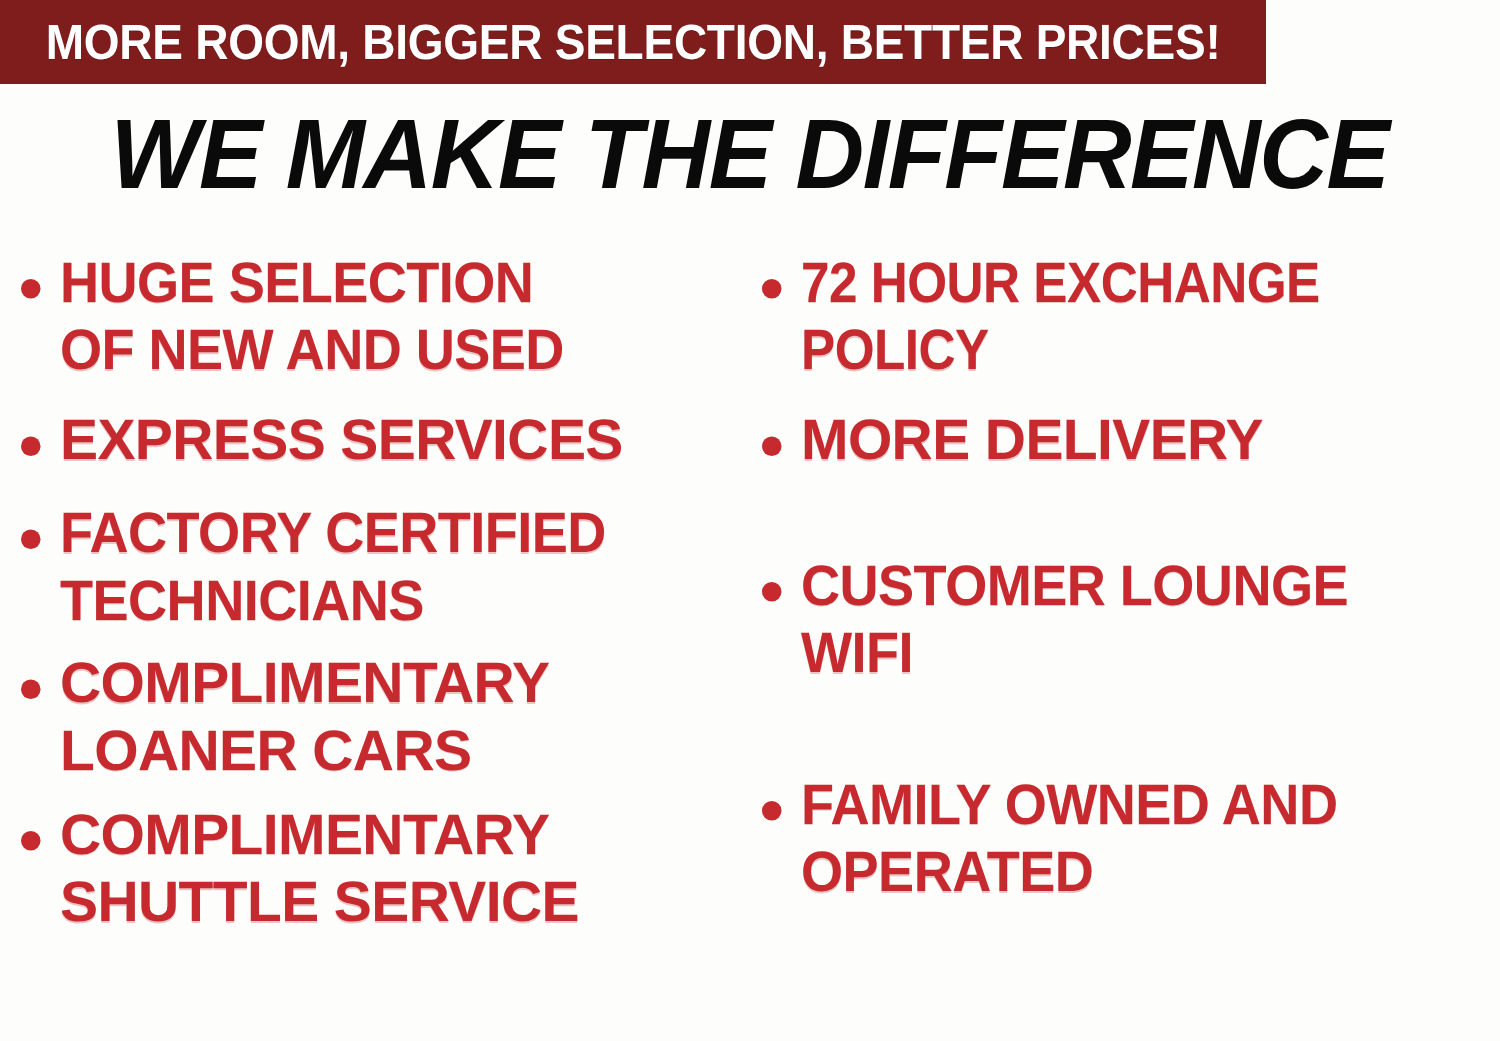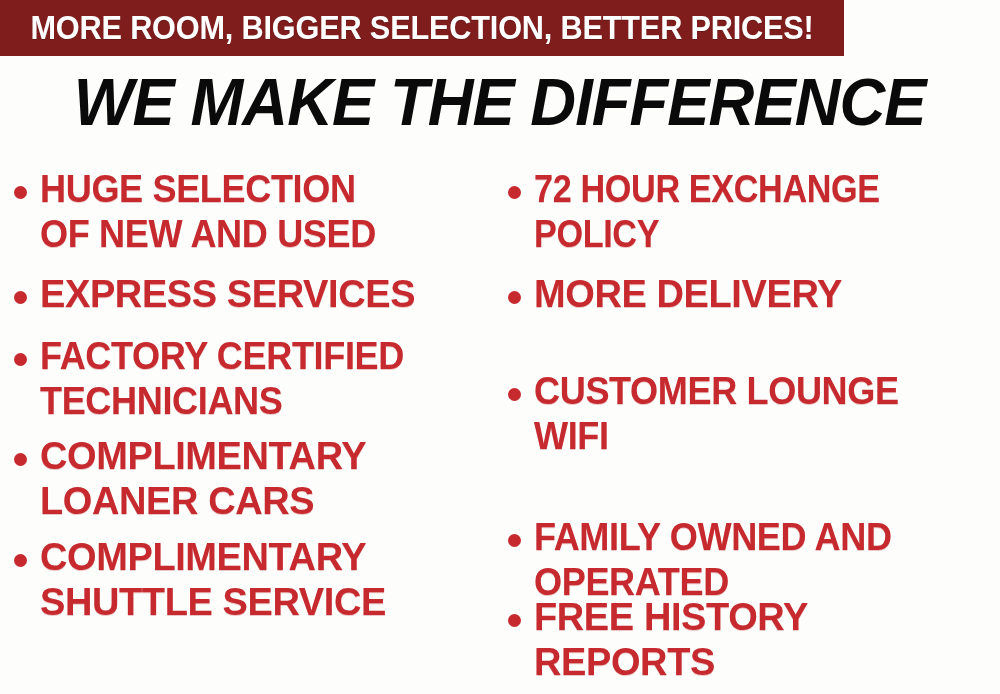--- a/index.html
+++ b/index.html
@@ -191,23 +191,18 @@
 WIFI</span>
       </div>
 
 
       <div class="bullet-item squeeze" style="top:360px;">
         <span class="dot"></span>
         <span class="bullet-text">FAMILY OWNED AND
 OPERATED</span>
       </div>
 
-      <div class="bullet-item" style="top:440px;">
-        <span class="dot"></span>
-        <span class="bullet-text">FREE HISTORY
-REPORTS</span>
-      </div>
 
     </div>
 
   </div>
 
 </div>
 
 </body></html>

